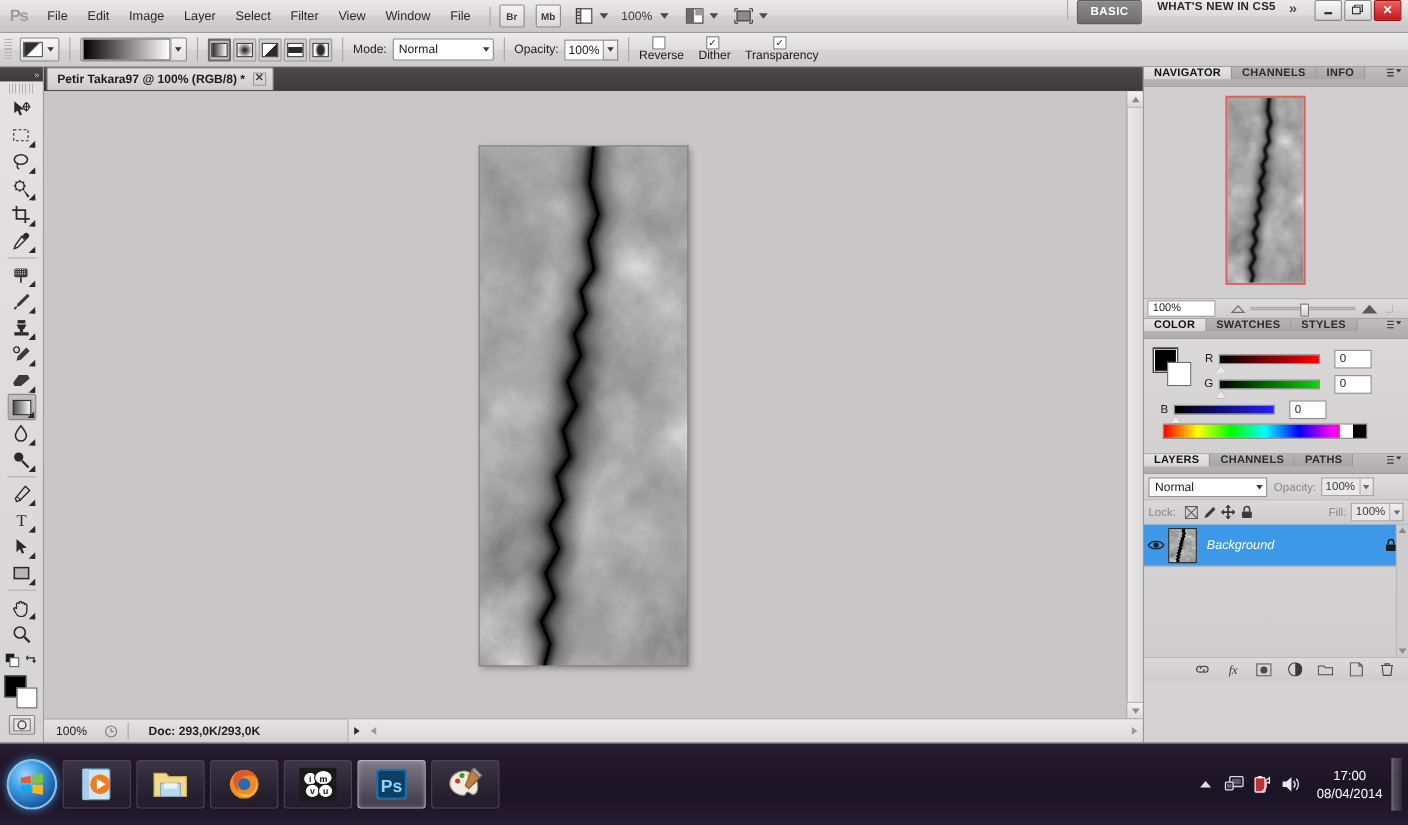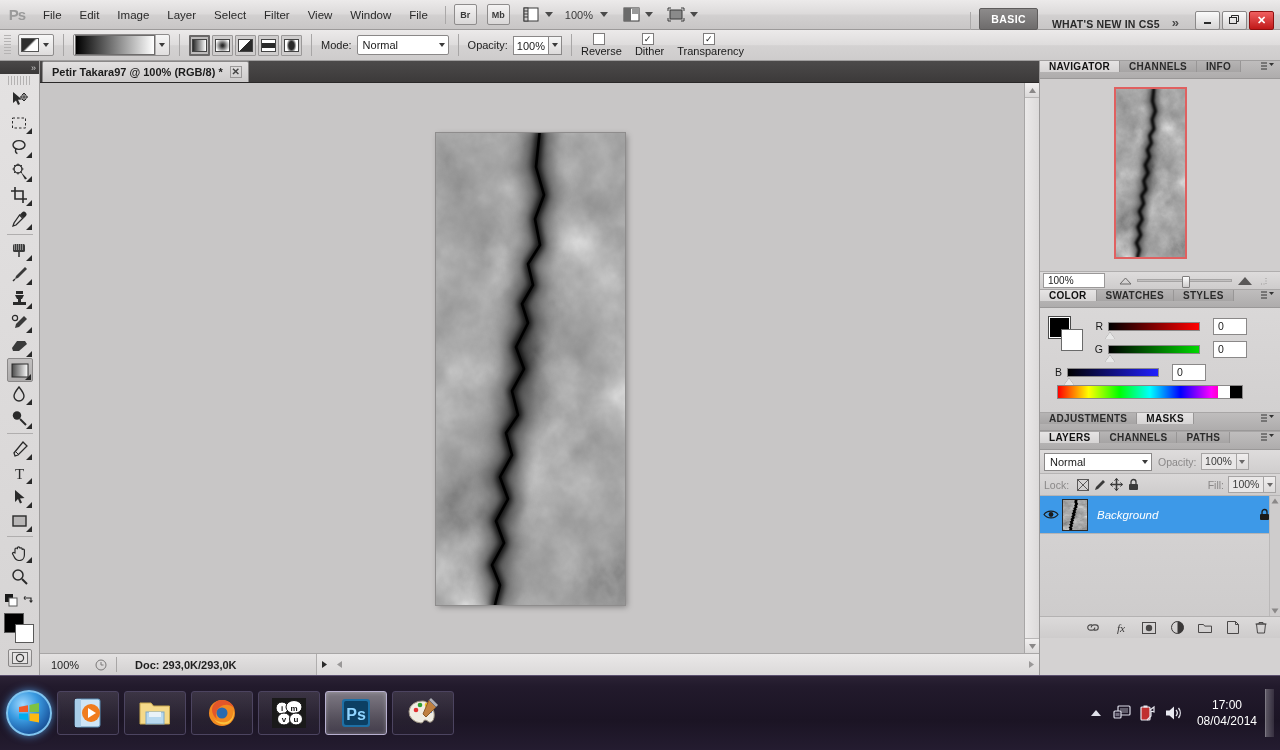--- a/index.html
+++ b/index.html
@@ -39,21 +39,21 @@
   }
   .mb-ico{
     height:21px; width:23px; display:flex; align-items:center; justify-content:center;
     margin-right:2px;
   }
   .caret{
     width:0;height:0;border-left:4px solid transparent;border-right:4px solid transparent;
     border-top:5px solid #4a4a4a; margin-right:12px;
   }
   .zoomlbl{ font-size:11px; color:#3a3a3a; margin-right:7px; }
-  .mb-right{ margin-left:auto; display:flex; align-items:flex-end; height:30px; }
+  .mb-right{ margin-left:auto; display:flex; align-items:flex-start; height:30px; }
   .ws-basic{
     background:linear-gradient(#8d8b8b,#6e6c6c); color:#fff; font-weight:bold; font-size:10.5px;
     padding:4px 11px; border:1px solid #5e5c5c; border-radius:2px; letter-spacing:.4px;
   }
   .ws-new{ font-weight:bold; font-size:10.5px; color:#2a2a2a; margin:0 12px 0 14px; letter-spacing:.2px;}
   .chev{ font-size:13px; color:#4a4a4a; margin-right:14px; font-weight:bold;}
   .wbtn{
     width:25px;height:19px;border:1px solid #8a8888;border-radius:2px;
     background:linear-gradient(#fafafa,#d6d4d4);
     display:flex;align-items:center;justify-content:center;margin-left:2px;
@@ -765,32 +765,20 @@
             <div class="sl-val">0</div>
           </div>
         </div>
         <div class="spectrum">
           <div class="spec-w"></div>
           <div class="spec-k"></div>
         </div>
       </div>
     </div>
 
-    <div class="panel" style="border-top:1px solid #a8a6a6">
-      <div class="tabrow">
-        <div class="ptab">ADJUSTMENTS</div>
-        <div class="ptab active">MASKS</div>
-        <div class="pmenu">
-          <svg width="14" height="10" viewBox="0 0 14 10">
-              <path d="M1,2 L7,2 M1,5 L7,5 M1,8 L7,8" stroke="#333"></path>
-              <path d="M9,2 l2.5,3 l2.5,-3 z" fill="#333"></path>
-            </svg>
-        </div>
-      </div>
-    </div>
 
     <div class="panel" style="border-top:1px solid #a8a6a6">
       <div class="tabrow">
         <div class="ptab active">LAYERS</div>
         <div class="ptab">CHANNELS</div>
         <div class="ptab">PATHS</div>
         <div class="pmenu">
           <svg width="14" height="10" viewBox="0 0 14 10">
               <path d="M1,2 L7,2 M1,5 L7,5 M1,8 L7,8" stroke="#333"></path>
               <path d="M9,2 l2.5,3 l2.5,-3 z" fill="#333"></path>

